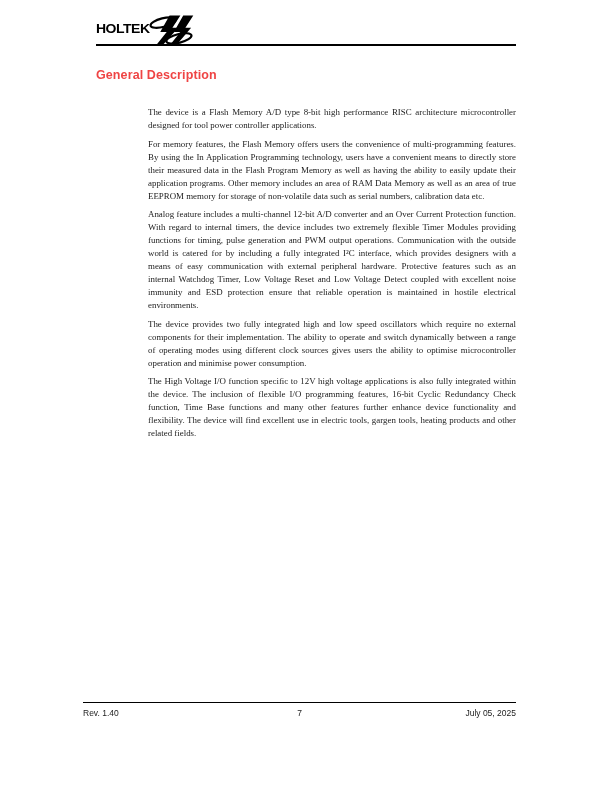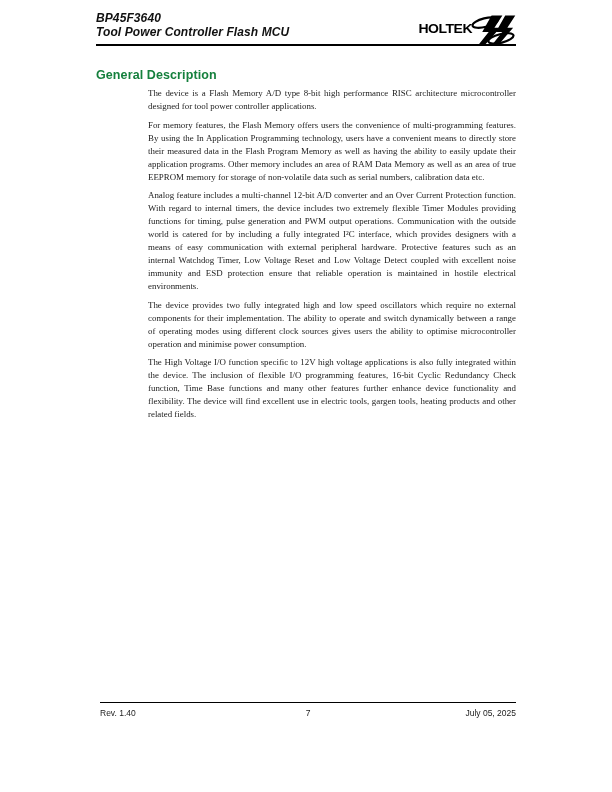--- a/index.html
+++ b/index.html
@@ -59,64 +59,60 @@
   .content {
     position: absolute;
     top: 68px;
     left: 96px;
     right: 96px;
   }
   .section-title {
     font-family: "Liberation Sans", sans-serif;
     font-weight: bold;
     font-size: 12.5px;
-    color: #15803d;
-    margin: 0 0 5px 0;
+    color: #ef4444;
+    margin: 0 0 24px 0;
     letter-spacing: 0.1px;
   }
   .paragraphs {
     margin-left: 52px;
   }
   .paragraphs p {
     font-family: "Liberation Serif", serif;
     font-size: 8.9px;
     line-height: 13px;
     text-align: justify;
     color: #1c1c1c;
     margin: 0 0 5.5px 0;
   }
   
   .footer {
     position: absolute;
     top: 702px;
-    left: 100px;
+    left: 83px;
     right: 96px;
   }
   .footer-rule { border-top: 1px solid #000000; }
   .footer-row {
     display: flex;
     padding-top: 5px;
     font-family: "Liberation Sans", sans-serif;
     font-size: 8.5px;
     color: #1c1c1c;
   }
   .footer-left  { flex: 1; text-align: left; }
   .footer-center{ flex: 1; text-align: center; }
   .footer-right { flex: 1; text-align: right; }
 </style>
 </head>
 <body>
 
 <div class="page">
 
   <div class="header">
-    <div class="header-titles">
-      <div>BP45F3640</div>
-      <div>Tool Power Controller Flash MCU</div>
-    </div>
     <div class="logo">
       <span class="logo-text">HOLTEK</span>
       <svg class="logo-mark" width="46" height="33" viewBox="0 0 64 44" aria-hidden="true">
         <ellipse cx="21" cy="11" rx="18" ry="6" fill="none" stroke="#000" stroke-width="3" transform="rotate(-14 21 11)"></ellipse>
         <ellipse cx="43" cy="33" rx="18" ry="6" fill="none" stroke="#000" stroke-width="3" transform="rotate(-14 43 33)"></ellipse>
         <path d="M30 1 L45 1 L34 18 L42 18 L20 43 L11 43 L26 24 L17 24 Z" fill="#000"></path>
         <path d="M49 1 L63 1 L52 18 L60 18 L39 43 L30 43 L45 24 L36 24 Z" fill="#000"></path>
       </svg>
     </div>
   </div>

